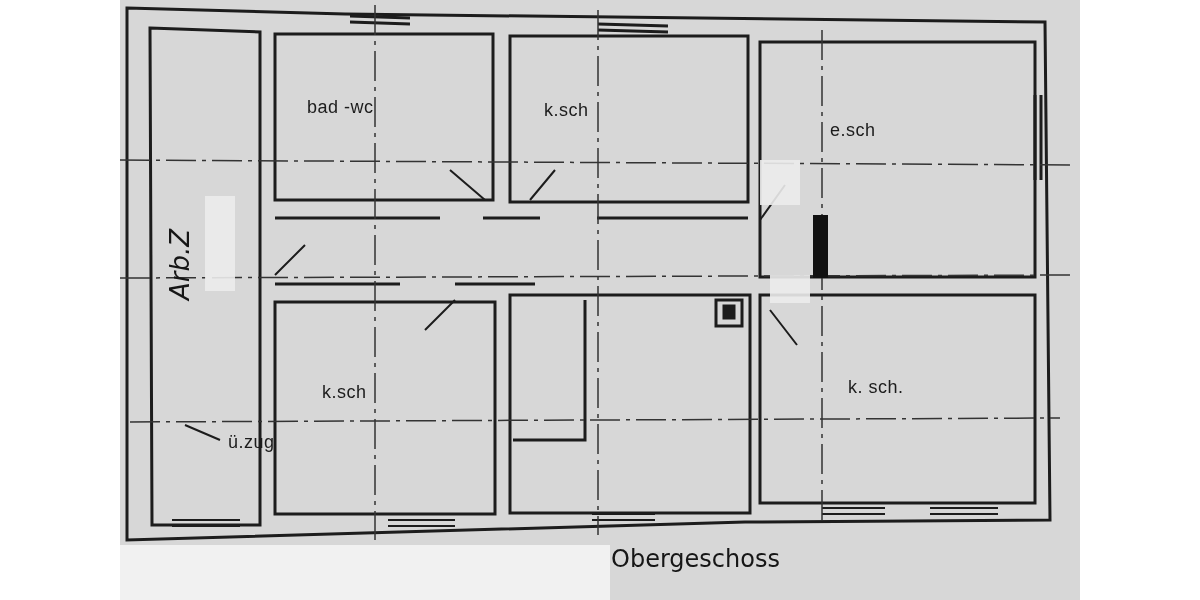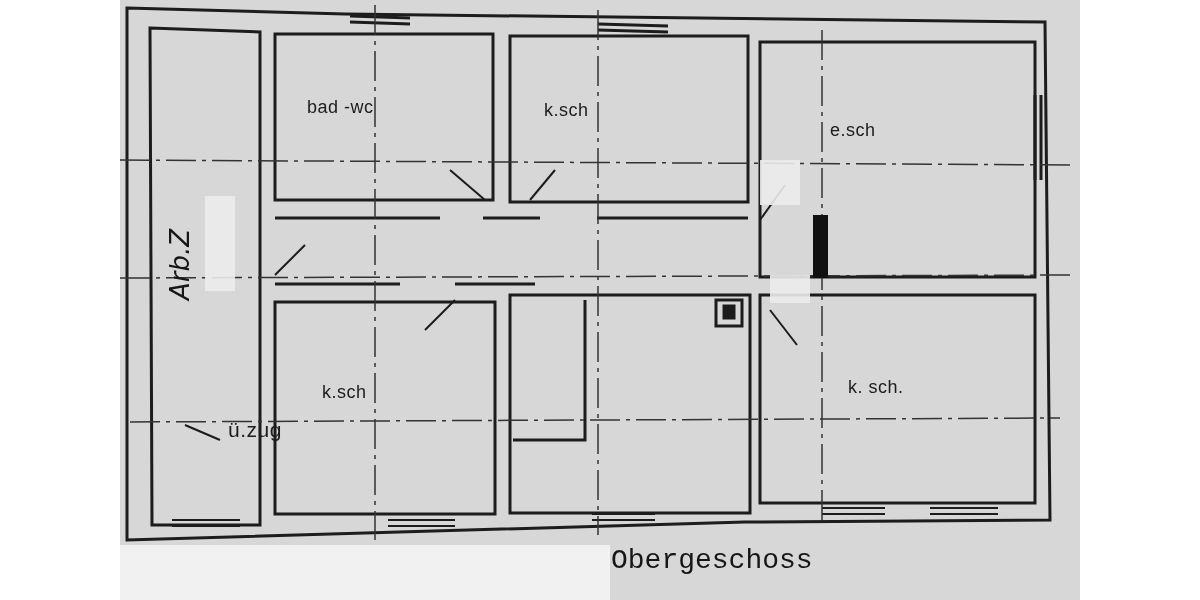--- a/index.html
+++ b/index.html
@@ -54,14 +54,14 @@
 <div class="patch" style="left:205px;top:196px;width:30px;height:95px;"></div>
 <div class="patch" style="left:760px;top:160px;width:40px;height:45px;"></div>
 <div class="patch" style="left:770px;top:275px;width:40px;height:28px;"></div>
 
 <div class="lbl" style="left:307px;top:97px;">bad -wc</div>
 <div class="lbl" style="left:544px;top:100px;">k.sch</div>
 <div class="lbl" style="left:830px;top:120px;">e.sch</div>
 <div class="hand" style="left:165px;top:300px;font-size:26px;transform:rotate(-90deg);transform-origin:left top;">Arb.Z</div>
 <div class="lbl" style="left:322px;top:382px;">k.sch</div>
 <div class="lbl" style="left:848px;top:377px;">k. sch.</div>
-<div class="lbl" style="left:228px;top:418px;font-size:21px;text-align:right;">ü.zug</div>
-<div class="hand" style="left:611px;top:545px;font-size:28px;font-style:normal;font-family:Liberation Mono, monospace;">Obergeschoss</div>
+<div class="lbl" style="left:228px;top:432px;font-size:18px;text-align:right;">ü.zug</div>
+<div class="hand" style="left:611px;top:545px;font-size:24px;font-style:normal;">Obergeschoss</div>
 
 </body></html>

